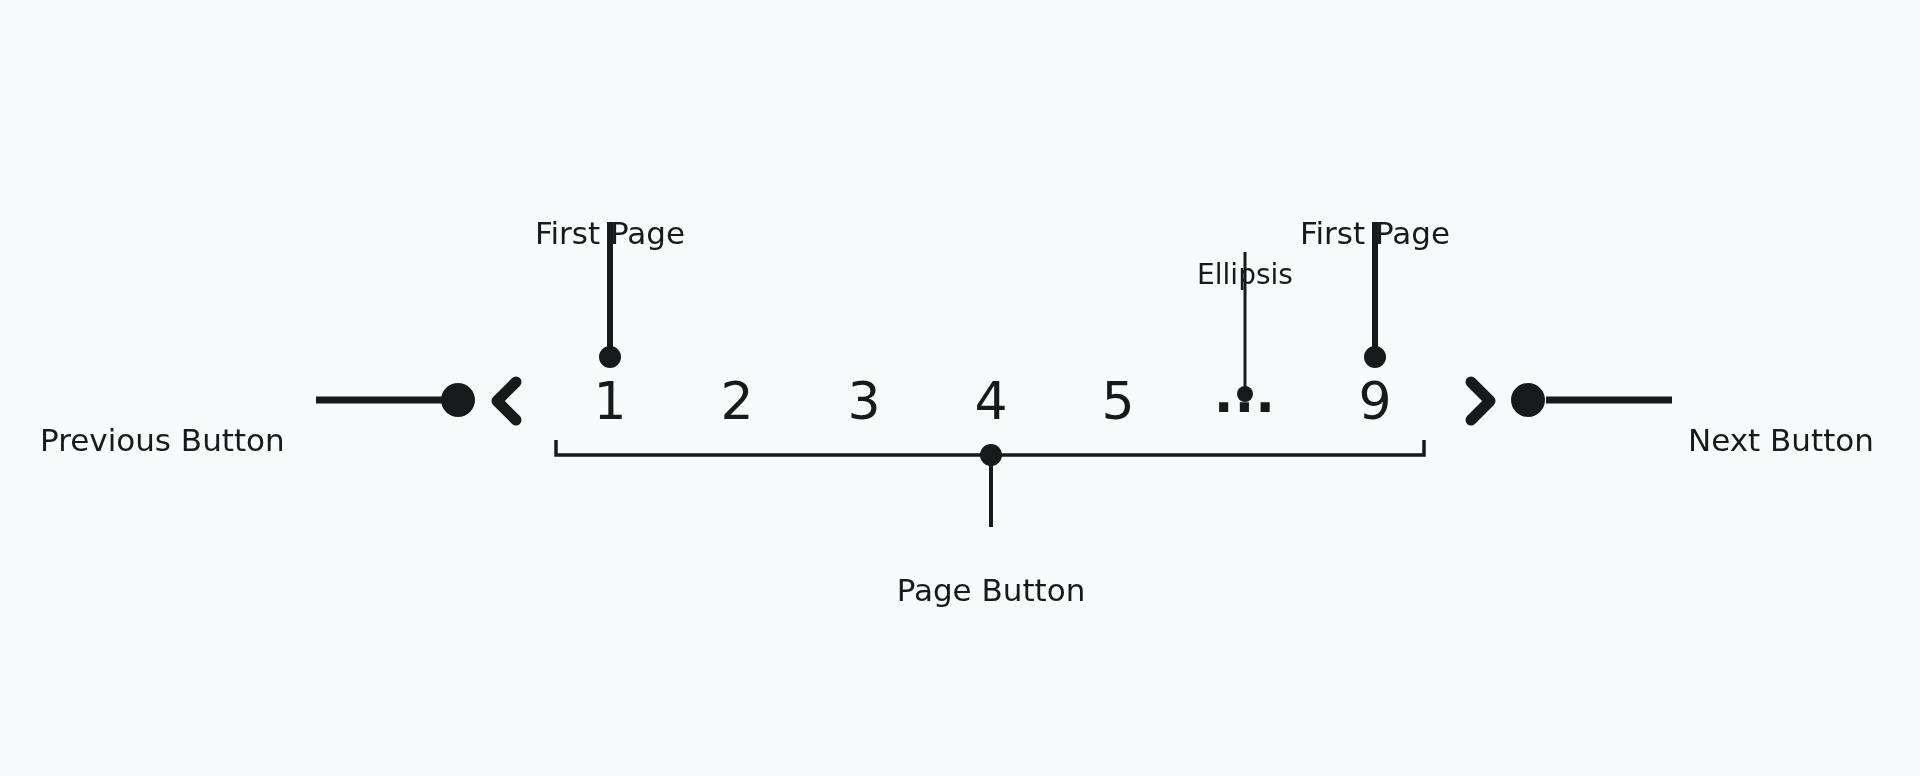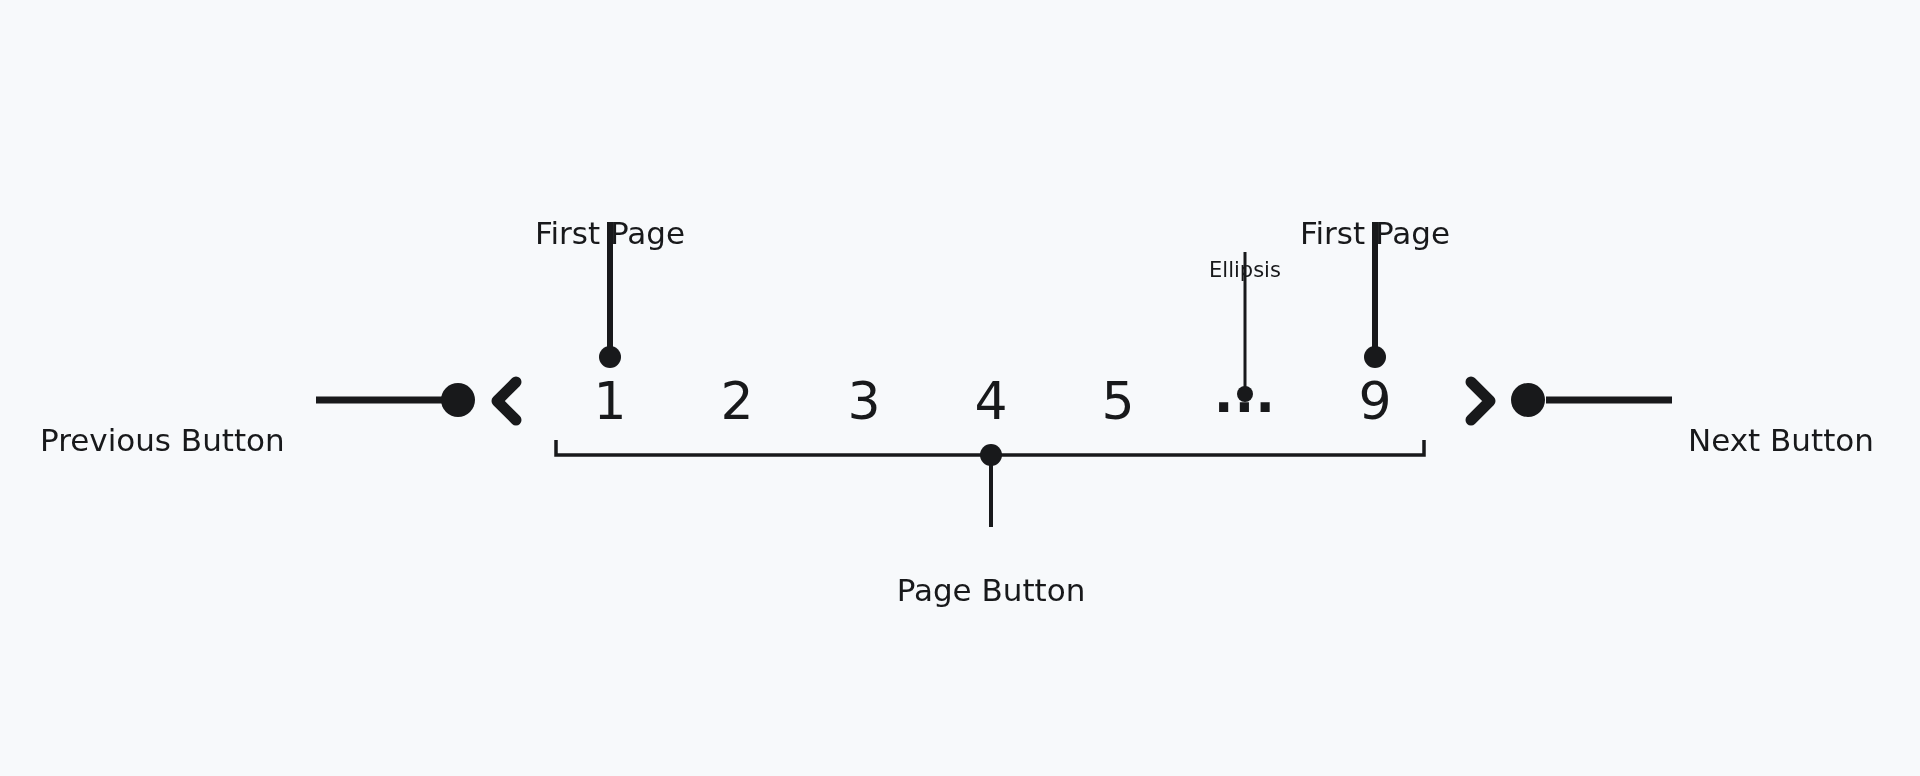--- a/index.html
+++ b/index.html
@@ -30,21 +30,21 @@
     color: #18191b;
     white-space: nowrap;
     font-family: "DejaVu Sans", sans-serif;
   }
   .lbl-annot {
     font-size: 31px;
     font-weight: 400;
     margin-top: 37px;
   }
   .lbl-annot-small {
-    font-size: 21px;
+    font-size: 28px;
     font-weight: 400;
   }
   .page-num {
     position: absolute;
     color: #18191b;
     font-size: 52px;
     font-weight: 400;
     text-align: center;
     white-space: nowrap;
     font-family: "DejaVu Sans", sans-serif;

